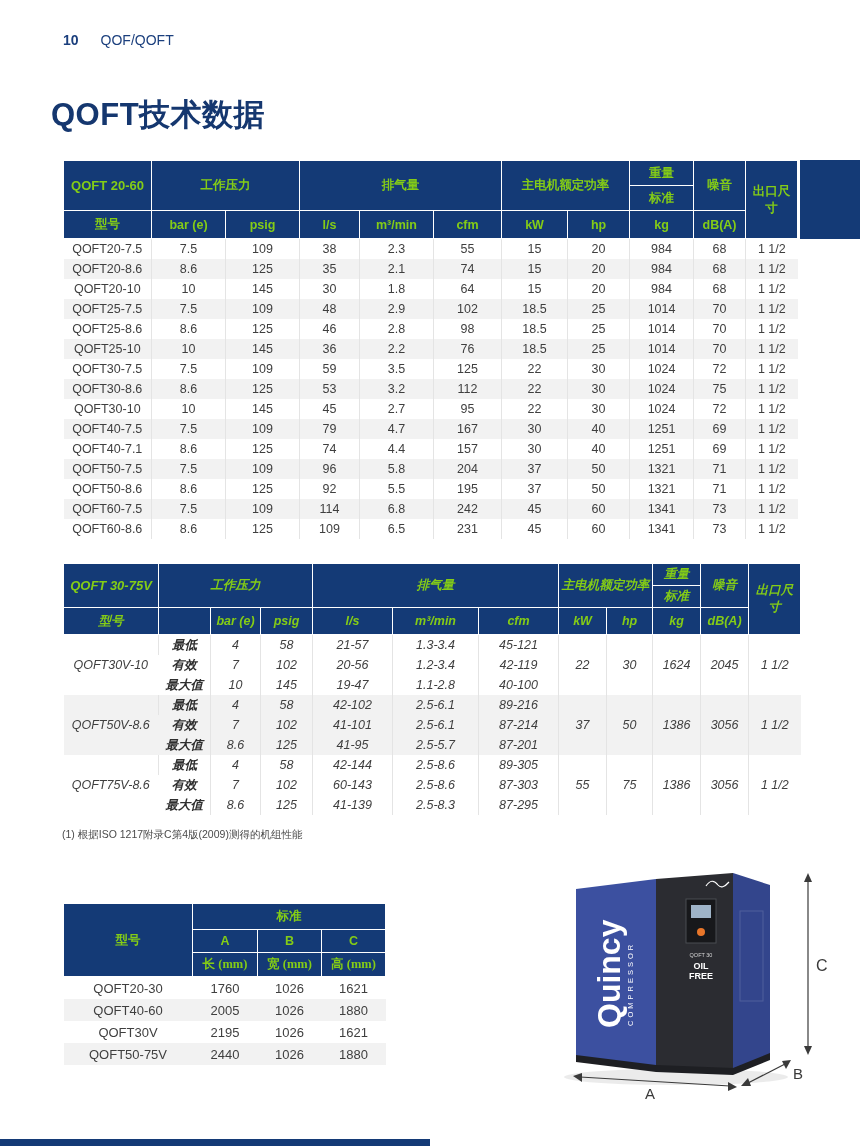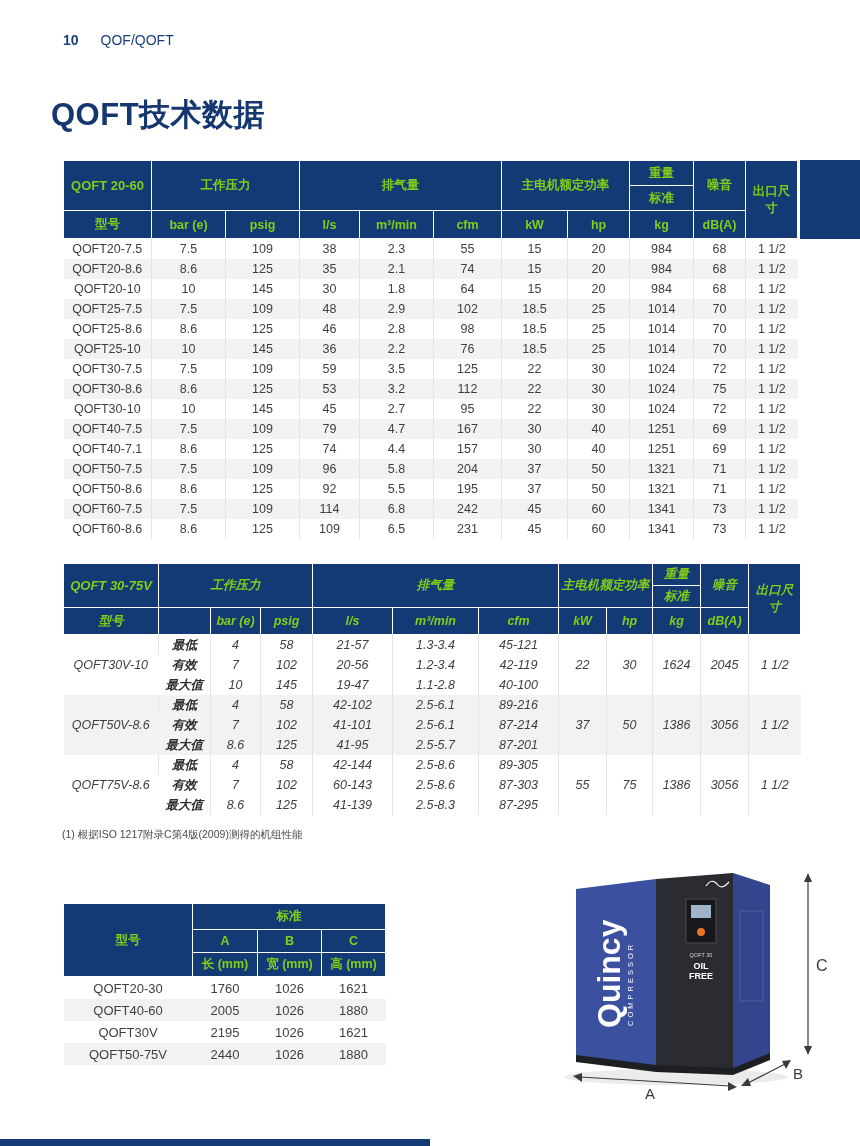--- a/index.html
+++ b/index.html
@@ -37,21 +37,21 @@
   #t1extra{position:absolute;left:737px;top:0;width:60px;height:79px;background:#143a76;}
   #t2wrap{left:63px;top:563px;}
   #t2{width:737px;font-style:italic;}
   #footnote{left:62px;top:828px;font-size:10.5px;color:#4a4a4a;}
   
   #t3wrap{left:63px;top:903px;}
   #t3{width:322px;}
   #t3 th{font-size:12.5px;}
   #t3 thead tr:nth-child(1) th{height:25px;}
   #t3 thead tr:nth-child(2) th{height:22px;}
-  #t3 thead tr:nth-child(3) th{height:23px;}
+  #t3 thead tr:nth-child(3) th{height:23px;font-family:Liberation Serif, serif;}
   #t3 td{height:22px;font-size:13px;margin-top:30px;}
   #t3 td + td{border-left:none;}
   
   #figure{left:558px;top:853px;}
   
   #bottombar{left:0;bottom:0;width:430px;height:7px;background:#143a76;}
 </style>
 </head>
 <body>
 

